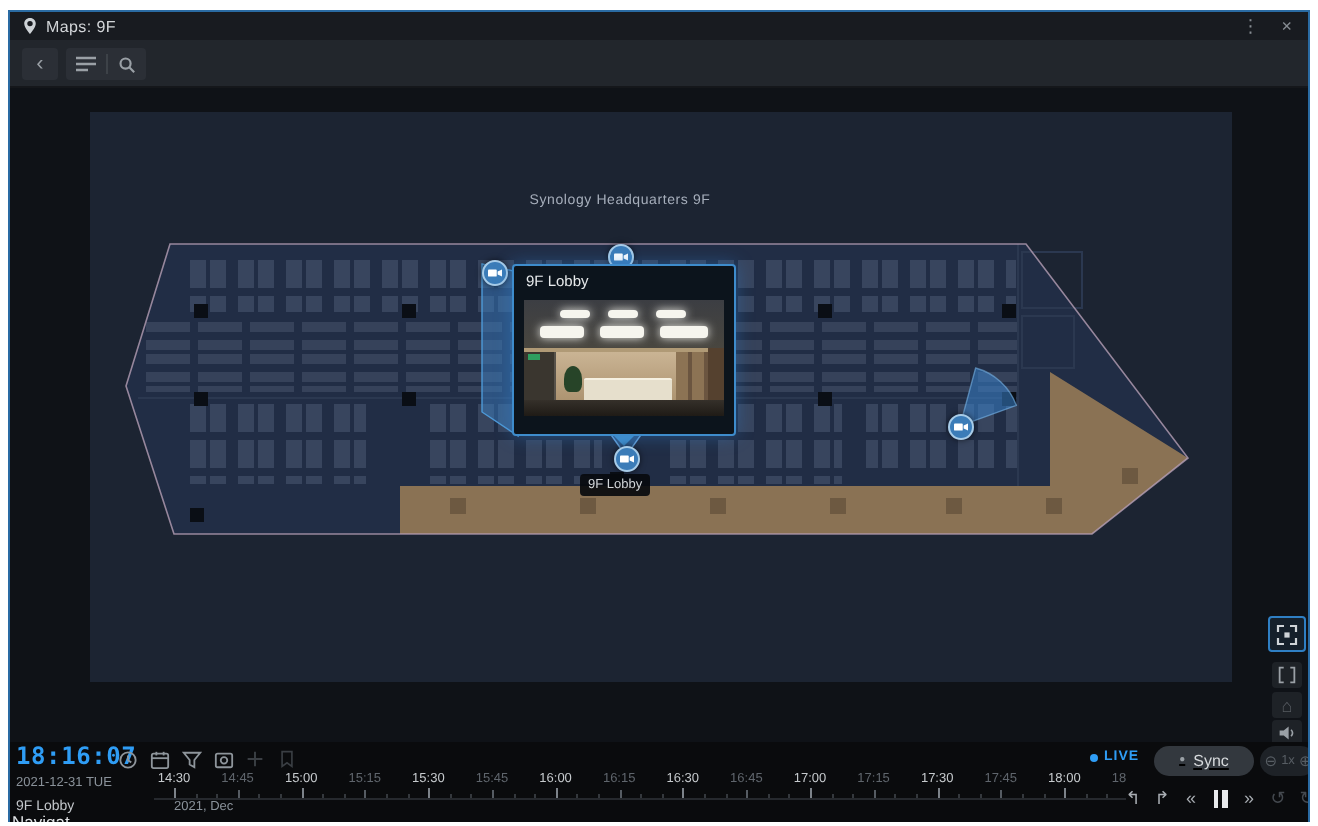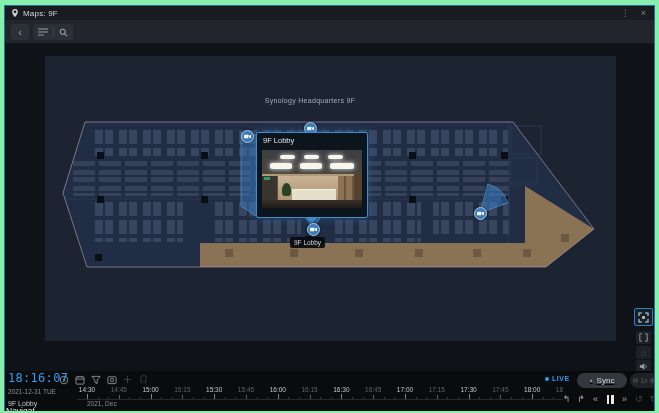--- a/index.html
+++ b/index.html
@@ -1,18 +1,18 @@
 <!DOCTYPE html>
 <html><head>
 <meta charset="utf-8">
 <style>
   * { margin:0; padding:0; box-sizing:border-box; }
   html,body { width:659px; height:413px; background:#000; overflow:hidden;
               font-family:"Liberation Sans", sans-serif; }
-  .screen { position:relative; width:659px; height:413px; background:#86efac; }
+  .screen { position:relative; width:659px; height:413px; background:#ffffff; }
 
   
   .window { position:absolute; left:4px; top:5px; width:651px; height:406px;
             background:#121419; border:1px solid #2a6ba3; }
 
   
   .titlebar { height:14px; background:#181b20; display:flex; align-items:center; }
   .titlebar .pin { margin:0 4px 0 6px; display:flex; }
   .titlebar .t-title { font-size:8px; color:#d3d6d9; letter-spacing:.2px; }
   .titlebar .t-right { margin-left:auto; margin-right:8px; display:flex; gap:11px; align-items:center; }
@@ -76,21 +76,21 @@
               border:1px solid #2f7fc4; border-radius:2px; display:flex; align-items:center; justify-content:center; }
   .side-sm { left:631px; width:15px; height:13px; background:#1e2227; border-radius:2px;
              display:flex; align-items:center; justify-content:center; color:#9aa0a6; }
   .side-br { top:287px; }
   .side-home { top:302px; color:#565b61; font-size:9px; }
   .side-spk { top:316px; }
 
   
   .bottom { position:relative; height:40px; background:#0a0b0d; overflow:hidden; }
   .clock { position:absolute; left:3px; top:0; font-family:"DejaVu Sans Mono", monospace;
-           font-size:12px; font-weight:normal; color:#2f9df5; letter-spacing:.3px; }
+           font-size:12px; font-weight:bold; color:#2f9df5; letter-spacing:.3px; }
   .tl-tools { position:absolute; left:53px; top:3px; display:flex; gap:5px; align-items:center; }
   .tl-tools .ic { width:11px; height:11px; display:flex; align-items:center; justify-content:center;
                   color:#8e959b; }
   .tl-tools .ic.disabled { color:#4a5056; opacity:.75; }
   .tl-date { position:absolute; left:3px; top:17px; font-size:6.5px; color:#8a929a; }
   .tl-track-label { position:absolute; left:3px; top:29px; font-size:7px; color:#c3c7cb; }
   .tl-month { position:absolute; left:82px; top:29px; font-size:6.5px; color:#8a929a; }
   .tl-status { position:absolute; left:1px; top:35px; font-size:8.5px; color:#e2e4e6; }
 
   .ruler { position:absolute; left:72px; top:15px; width:486px; height:14px; overflow:hidden;

